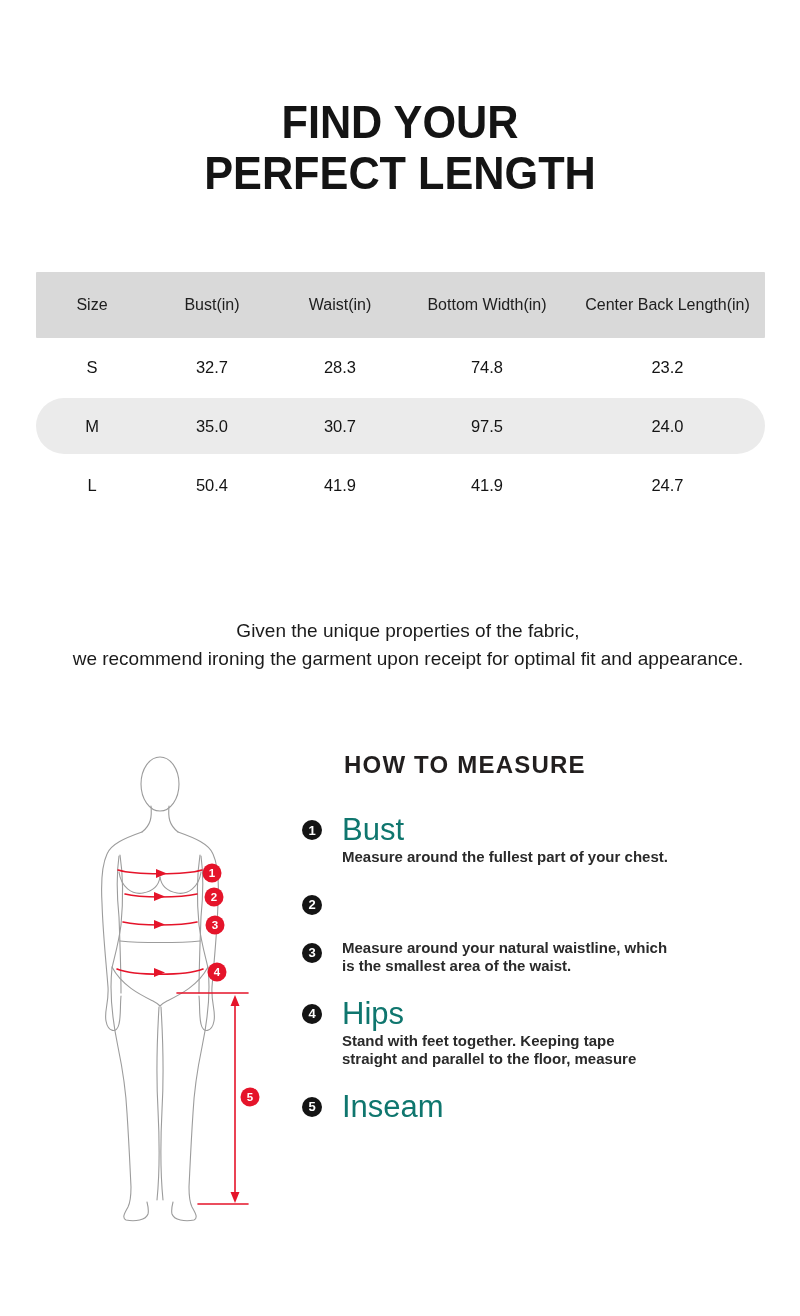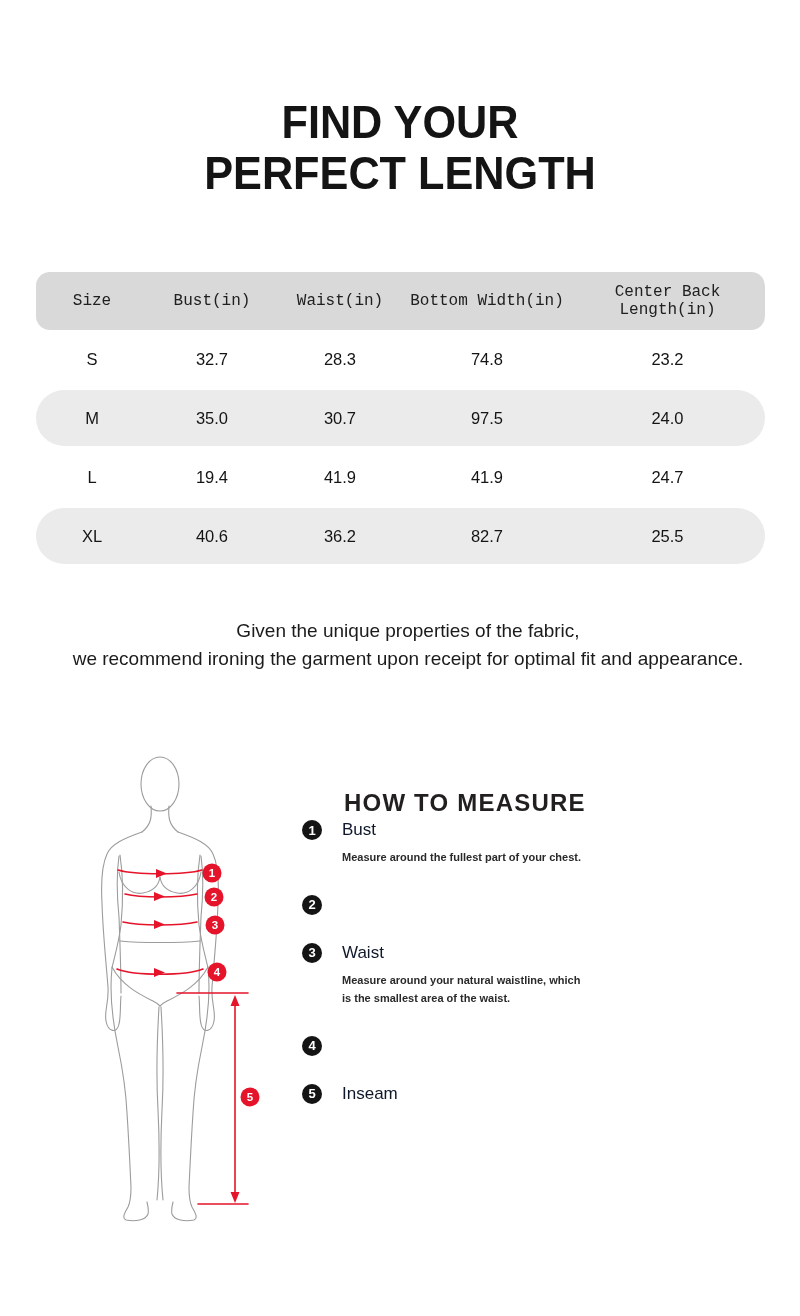--- a/index.html
+++ b/index.html
@@ -20,47 +20,47 @@
 
   
   .size-table { position:absolute; left:36px; top:272px; width:729px; }
   .t-row {
     display:grid;
     grid-template-columns:112px 128px 128px 166px 195px;
     align-items:center; text-align:center;
     height:59px; font-size:16.5px; color:#141414;
   }
   .t-row.header {
-    height:58px; background:#d9d9d9; border-radius:14px;
-    color:#202020; font-size:16px;font-family:Liberation Mono, monospace;
+    height:66px; background:#d9d9d9; border-radius:1px;
+    color:#202020; font-size:16px;
   }
   .t-row.pill { background:#ebebeb; border-radius:29px; height:56px; margin:1px 0 2px 0; }
   .t-row .cell { padding:0 2px; }
 
   
   .note {
     position:absolute; top:617px; left:8px; width:800px;
     text-align:center; font-size:19px; line-height:28px; color:#1b1b1b;
   }
 
   
   .htm-heading {
-    position:absolute; left:344px; top:789px;
+    position:absolute; left:344px; top:751px;
     font-size:24px; font-weight:700; letter-spacing:1.2px; color:#221f1f;
   }
   .measure-list { position:absolute; left:302px; top:816px; width:420px; }
   .m-item { display:flex; gap:20px; margin-bottom:24px; }
   .m-badge {
     flex:0 0 auto; width:20px; height:20px; border-radius:50%;
     background:#141414; color:#ffffff; font-size:13px; font-weight:700;
     display:flex; align-items:center; justify-content:center; margin-top:4px;
   }
-  .m-label { font-size:17px; line-height:27px; color:#0f172a; margin-bottom:5px; }
+  .m-label { font-size:31px; line-height:27px; color:#0f766e; margin-bottom:5px; }
   .m-desc {
-    font-size:11px; font-weight:700; line-height:18.5px; color:#2a2a2a;
+    font-size:15px; font-weight:700; line-height:18.5px; color:#2a2a2a;
     white-space:pre-line;
   }
 
   
   .figure-box { position:absolute; left:75px; top:745px; width:200px; height:500px; }
   .figure-box svg { display:block; width:200px; height:500px; }
 </style>
 </head>
 <body>
 
@@ -89,33 +89,26 @@
   <div class="t-row pill">
     <div class="cell">M</div>
     <div class="cell">35.0</div>
     <div class="cell">30.7</div>
     <div class="cell">97.5</div>
     <div class="cell">24.0</div>
   </div>
 
   <div class="t-row">
     <div class="cell">L</div>
-    <div class="cell">19.4</div>
+    <div class="cell">50.4</div>
     <div class="cell">41.9</div>
     <div class="cell">41.9</div>
     <div class="cell">24.7</div>
   </div>
 
-  <div class="t-row pill">
-    <div class="cell">XL</div>
-    <div class="cell">40.6</div>
-    <div class="cell">36.2</div>
-    <div class="cell">82.7</div>
-    <div class="cell">25.5</div>
-  </div>
 </div>
 
 <div class="note">
   <div>Given the unique properties of the fabric,</div>
   <div>we recommend ironing the garment upon receipt for optimal fit and appearance.</div>
 </div>
 
 <div class="figure-box">
   <svg viewBox="0 0 200 500">
     <g stroke="#9c9c9c" stroke-width="1.1" fill="none" stroke-linecap="round">
@@ -192,27 +185,31 @@
       <div class="m-label">Bust</div>
       <div class="m-desc">Measure around the fullest part of your chest.</div>
     </div>
   </div>
   <div class="m-item">
     <div class="m-badge">2</div>
   </div>
   <div class="m-item">
     <div class="m-badge">3</div>
     <div>
-      <div class="m-label">Waist</div>
       <div class="m-desc">Measure around your natural waistline, which
 is the smallest area of the waist.</div>
     </div>
   </div>
   <div class="m-item">
     <div class="m-badge">4</div>
+    <div>
+      <div class="m-label">Hips</div>
+      <div class="m-desc">Stand with feet together. Keeping tape
+straight and parallel to the floor, measure</div>
+    </div>
   </div>
   <div class="m-item">
     <div class="m-badge">5</div>
     <div>
       <div class="m-label">Inseam</div>
     </div>
   </div>
 </div>
 
 </body></html>

